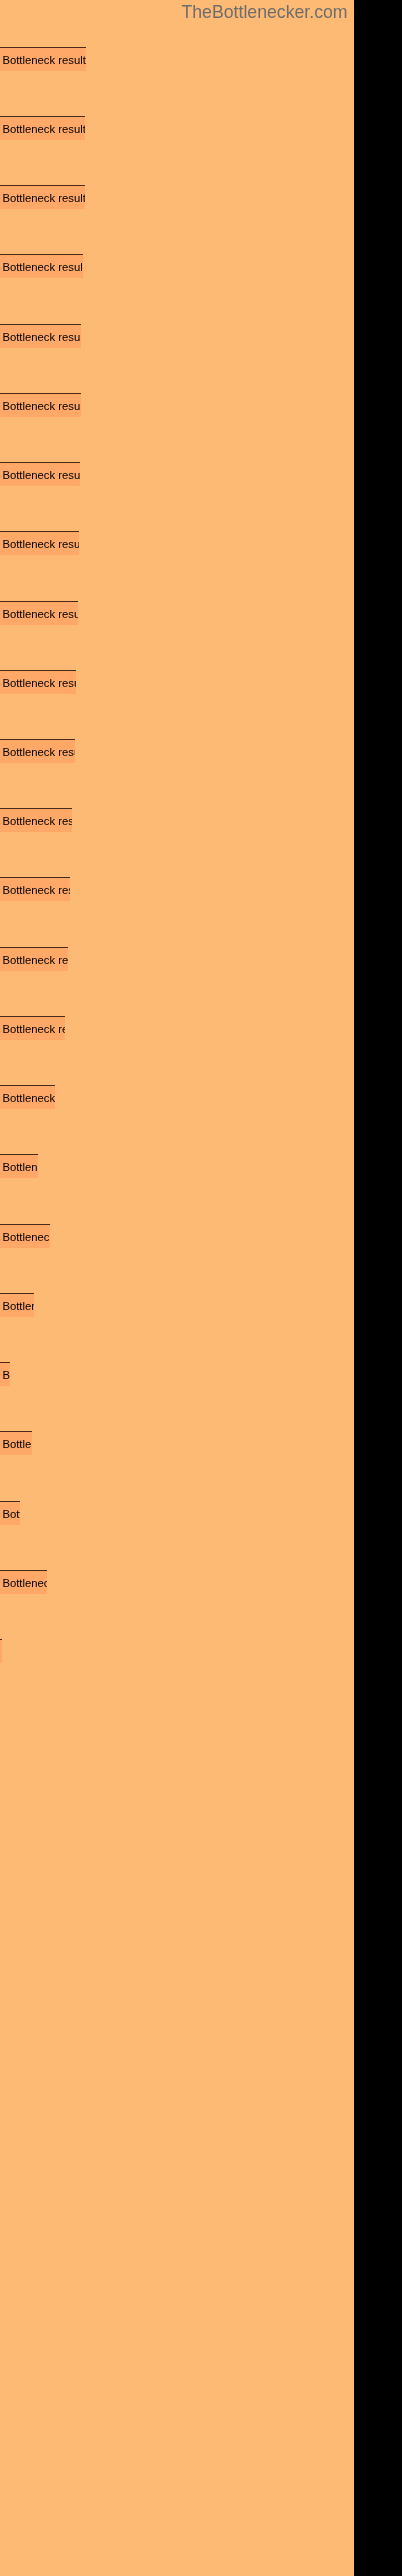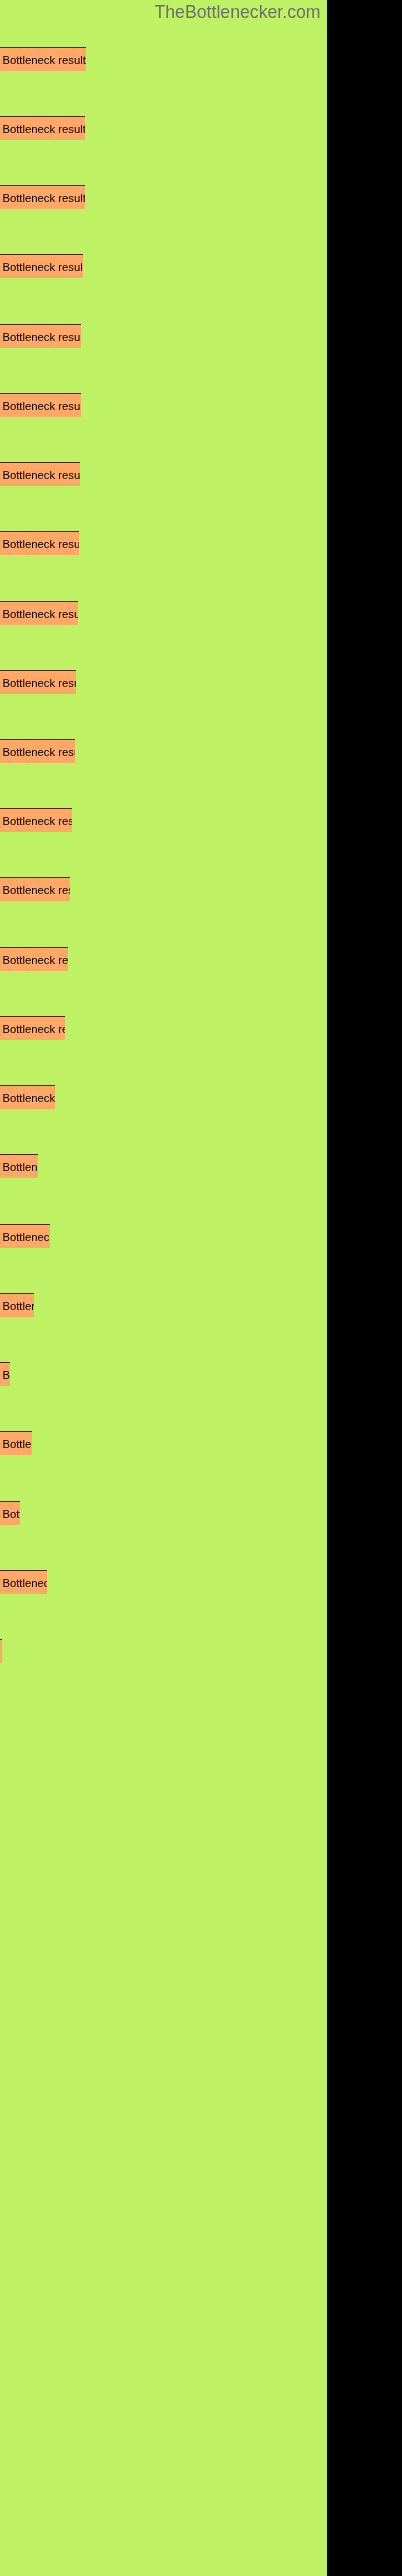--- a/index.html
+++ b/index.html
@@ -13,23 +13,23 @@
     height: 2576px;
     position: relative;
     overflow: hidden;
     font-family: "Liberation Sans", sans-serif;
     -webkit-font-smoothing: antialiased;
   }
   #chart-root {
     position: absolute;
     left: 0;
     top: 0;
-    width: 327px;
+    width: 354px;
     height: 2576px;
-    background: #bef264;
+    background: #fdba74;
   }
   #watermark {
     position: absolute;
     right: 6.4px;
     top: 1.6px;
     font-size: 17.7px;
     line-height: 21px;
     color: #6e6e6e;
     letter-spacing: 0px;
     white-space: nowrap;

